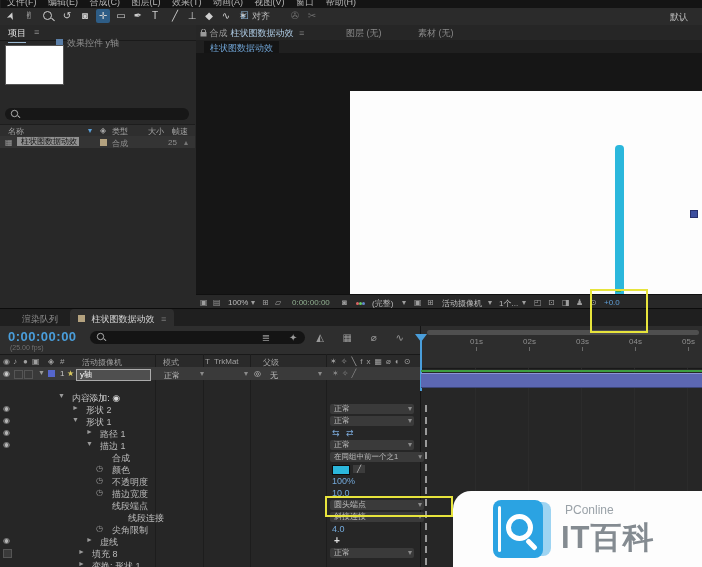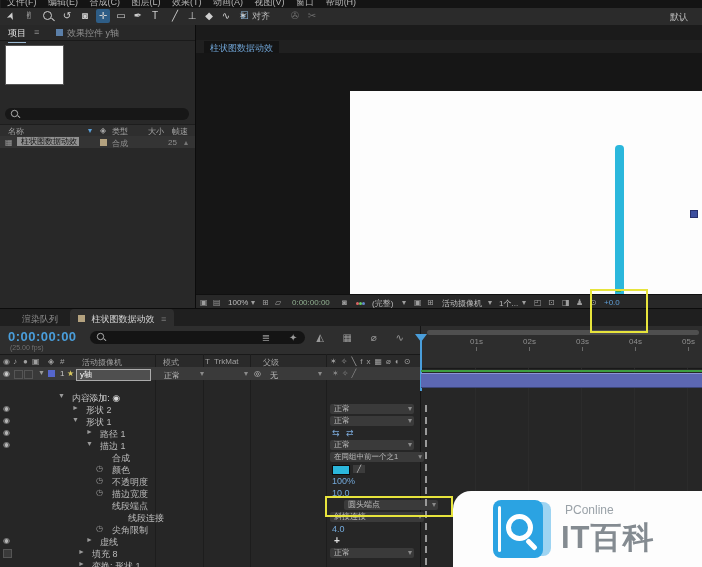--- a/index.html
+++ b/index.html
@@ -15,25 +15,25 @@
   .tool{position:absolute;top:1px;width:14px;height:14px;text-align:center;line-height:14px;font-size:10px;color:#cfcfcf;}
   .tool.sel{background:#2e5d86;border-radius:2px;}
   .rot-sel{display:inline-block;transform:rotate(-70deg);}
   .mag{position:relative;display:inline-block;width:7px;height:7px;border:1px solid #cfcfcf;border-radius:50%;top:1px;}
   .mag::after{content:"";position:absolute;width:4px;height:1px;background:#cfcfcf;right:-4px;bottom:-1px;transform:rotate(40deg);}
   .alignbox{position:absolute;left:240px;top:2px;font-size:9px;color:#bdbdbd;}
   .alignbox .chk{color:#8fb9dd;margin-right:3px;font-size:10px;}
   .dimtool{color:#6a6a6a;}
   .workspace{position:absolute;right:14px;top:3px;color:#c0c0c0;}
   
-  .project{position:absolute;left:0;top:25px;width:195px;height:283px;background:#282828;border-right:1px solid #0c0c0c;}
+  .project{position:absolute;left:0;top:25px;width:195px;height:283px;background:#282828;border-right:1px solid #0c0c0c;padding-left:48px;}
   .ptabs{position:absolute;left:0;top:0;width:100%;height:15px;background:#282828;border-bottom:1px solid #1a1a1a;}
   .ptab-active{position:absolute;left:8px;top:2px;color:#e0e0e0;border-bottom:1px solid #9ab7d0;padding-bottom:2px;}
   .pmenu{position:absolute;left:34px;top:2px;color:#8a8a8a;}
-  .ptab-ec{position:absolute;left:56px;top:2px;color:#8f8f8f;text-align:right;}
+  .ptab-ec{position:absolute;left:56px;top:12px;color:#8f8f8f;text-align:right;}
   .sq-ico{display:inline-block;width:7px;height:7px;background:#5b7fa8;margin-right:4px;}
   .thumb{position:absolute;left:5px;top:20px;width:57px;height:38px;background:#fff;border:1px solid #555;}
   .cinfo{position:absolute;left:68px;top:21px;line-height:9px;}
   .cname{color:#dadada;font-weight:bold;}
   .cmeta{color:#9a9a9a;font-size:8px;}
   .psearch{position:absolute;left:5px;top:83px;width:184px;height:12px;background:#171717;border-radius:6px;color:#888;}
   .psearch .mag{transform:scale(.8);margin-left:5px;}
   .phead{position:absolute;left:0;top:99px;width:195px;height:11px;background:#2e2e2e;border-top:1px solid #1d1d1d;border-bottom:1px solid #1d1d1d;font-size:8px;color:#a5a5a5;}
   .pitem{position:absolute;left:0;top:111px;width:195px;height:12px;background:#343434;font-size:8px;}
   .pitem .namebox{position:absolute;left:17px;top:1px;width:58px;height:9px;background:#919191;color:#151515;
@@ -181,20 +181,32 @@
       <span style="position:absolute;left:4px;top:3px">▤</span>
       <span style="position:absolute;left:18px;top:3px">▥</span>
       <span style="position:absolute;left:32px;top:3px">▦</span>
       <span style="position:absolute;left:48px;top:3px;color:#b0b0b0">8 bpc</span>
       <span style="position:absolute;left:78px;top:3px">▯</span>
       <span class="pillbox"></span>
     </div>
   </div>
 
   <div class="viewer">
+    <div class="vtabs">
+      <span class="vtab-active">
+        <svg width="7" height="8" viewBox="0 0 7 8" style="vertical-align:-1px">
+            <rect x="0.5" y="3" width="6" height="4.5" fill="#9a9a9a"></rect>
+            <path d="M1.5 3 V2 a2 2 0 0 1 4 0 V3" fill="none" stroke="#9a9a9a"></path>
+          </svg>
+        <span>合成</span><b>柱状图数据动效</b>
+        <span style="color:#777;margin-left:3px">≡</span>
+      </span>
+      <span class="vtab" style="left:150px">图层 (无)</span>
+      <span class="vtab" style="left:222px">素材 (无)</span>
+    </div>
     <div class="crumbrow">
       <span class="crumb">柱状图数据动效</span>
     </div>
     <div class="canvas-bg">
       <div class="comp-white">
         <div class="bar"></div>
         <div class="bluedot"></div>
         <div class="greenmark"></div>
         <span class="anchor">✳</span>
         <div class="ybox-canvas"></div>
@@ -331,21 +343,21 @@
       <span class="lb" style="left:112px">不透明度</span>
       <span class="val">100%</span>
     </div>
     <div class="trow" style="top:178px">
       <span class="sw">◷</span>
       <span class="lb" style="left:112px">描边宽度</span>
       <span class="val">10.0</span>
     </div>
     <div class="trow" style="top:190px">
       <span class="lb" style="left:112px">线段端点</span>
-      <span class="ddbox" style="left:344px;width:90px"><span>圆头端点</span><span class="car">▾</span></span>
+      <span class="ddbox" style="left:330px;width:90px"><span>圆头端点</span><span class="car">▾</span></span>
       <span class="ybox-dd"></span>
     </div>
     <div class="trow" style="top:202px">
       <span class="lb" style="left:128px">线段连接</span>
       <span class="ddbox" style="left:330px;width:90px"><span>斜接连接</span><span class="car">▾</span></span>
     </div>
     <div class="trow" style="top:214px">
       <span class="sw">◷</span>
       <span class="lb" style="left:112px">尖角限制</span>
       <span class="val">4.0</span>

